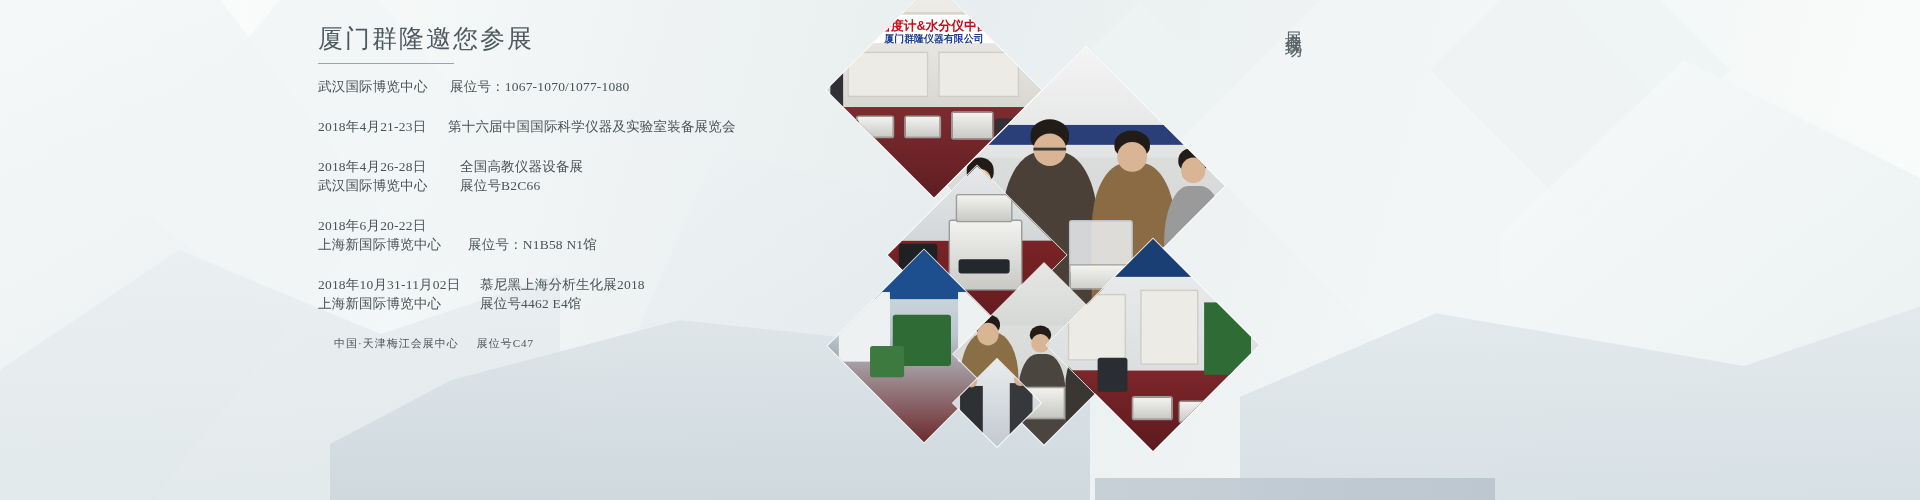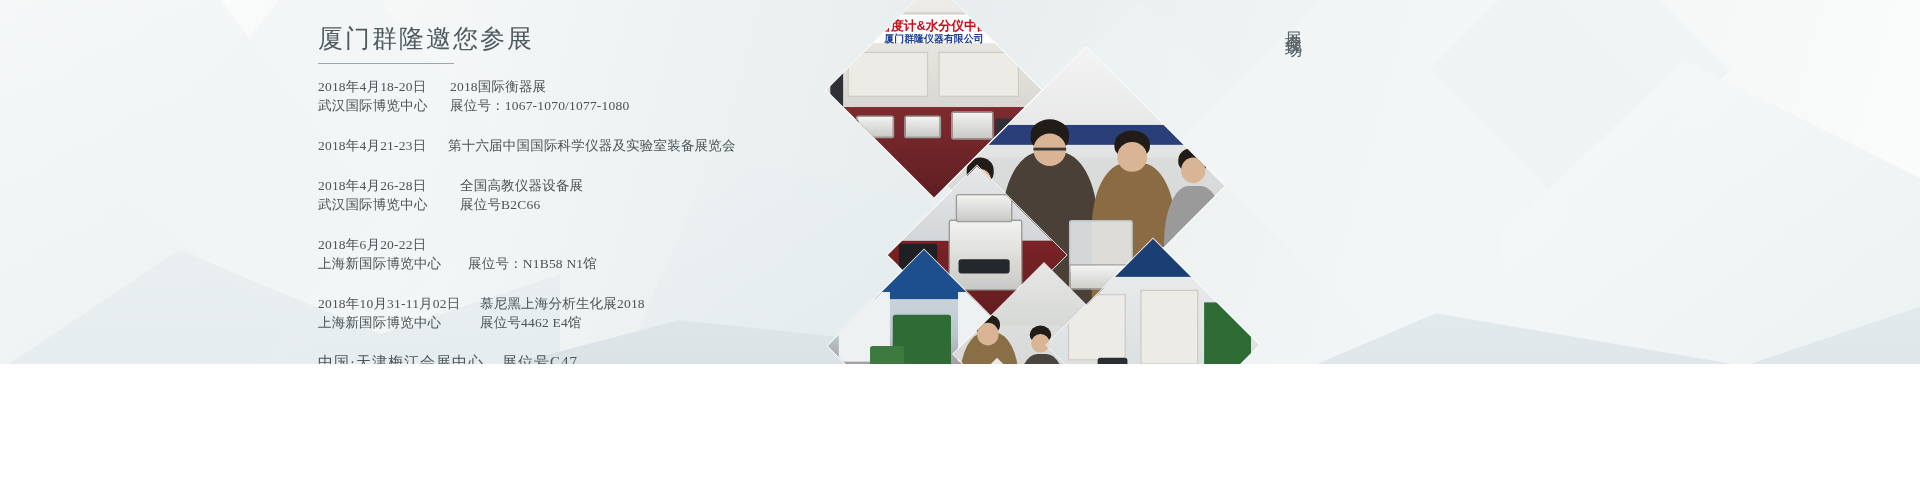--- a/index.html
+++ b/index.html
@@ -3,21 +3,21 @@
 <meta charset="utf-8">
 <style>
   html, body {
     margin: 0;
     padding: 0;
     background: #ffffff;
   }
   .banner {
     position: relative;
     width: 1920px;
-    height: 364px;
+    height: 500px;
     overflow: hidden;
     background: linear-gradient(105deg,
         #ffffff 0%,
         #f7f9f9 18%,
         #eef2f2 34%,
         #e8eeef 48%,
         #eef2f3 62%,
         #f4f7f7 78%,
         #fbfcfc 100%);
     font-family: "Liberation Serif", "DejaVu Serif", serif;
@@ -104,21 +104,21 @@
   .event.e2 .col-a { min-width: 122px; }
   .event.e2 .col-b { padding-left: 8px; }
   .event.e3 .col-b { padding-left: 20px; }
   .event.e4 .col-a { min-width: 138px; }
   .event.e4 .col-b { padding-left: 12px; }
   .event.e5 .col-a { min-width: 150px; }
   .event.e5 .col-b { padding-left: 12px; }
   .event.e6 .col-a { min-width: 0; }
   .event.e6 .col-b { padding-left: 18px; }
   .event.e6 .line { font-size: 13.5px; }
-  .event.e6 .line.big { font-size: 15px; letter-spacing: 1px; }
+  .event.e6 .line.big { font-size: 11px; letter-spacing: 1px; margin-left: 16px; }
 
   
   .collage { position:absolute; left:838px; top:0; width:400px; height:500px; }
   .dia {
     position: absolute;
     transform: rotate(45deg);
     overflow: hidden;
     box-shadow: 0 0 0 1px rgba(255,255,255,.85);
   }
   .dia > .inner {
@@ -201,24 +201,20 @@
     <div class="tri tri-b"></div>
     <div class="bottom-bar"></div>
   </div>
 
   <div class="content">
     <h1 class="headline">厦门群隆邀您参展</h1>
     <div class="rule"></div>
 
     <div class="event e1">
       <div class="line">
-        <span class="col-a">2018年4月18-20日</span>
-        <span class="col-b">2018国际衡器展</span>
-      </div>
-      <div class="line">
         <span class="col-a">武汉国际博览中心</span>
         <span class="col-b">展位号：1067-1070/1077-1080</span>
       </div>
     </div>
 
     <div class="event e2">
       <div class="line">
         <span class="col-a">2018年4月21-23日</span>
         <span class="col-b">第十六届中国国际科学仪器及实验室装备展览会</span>
       </div>

